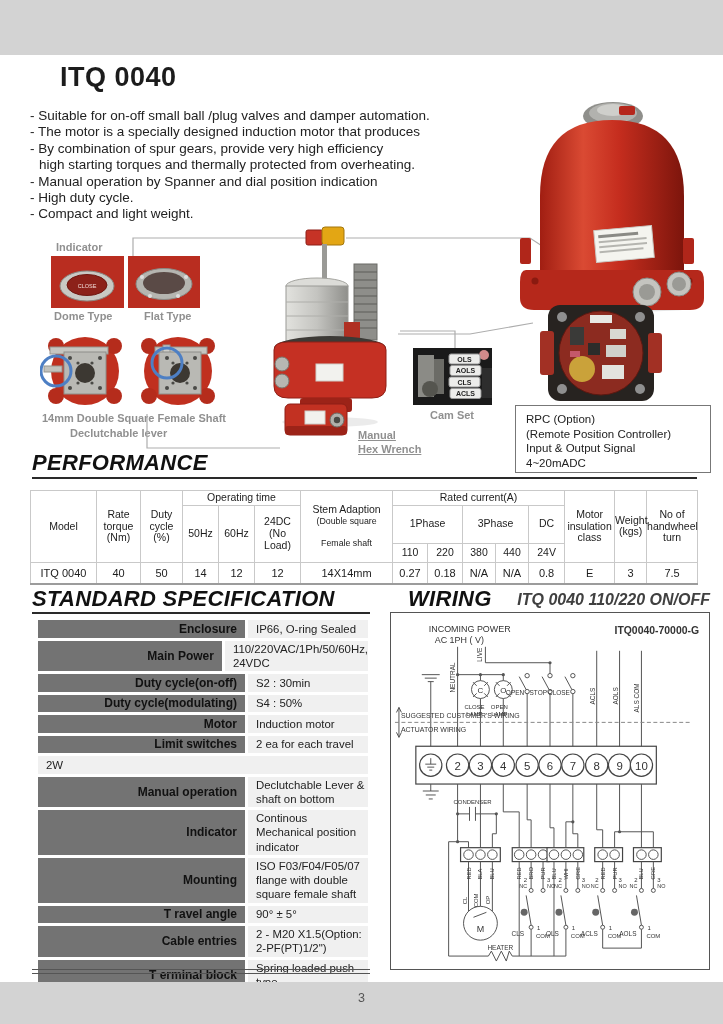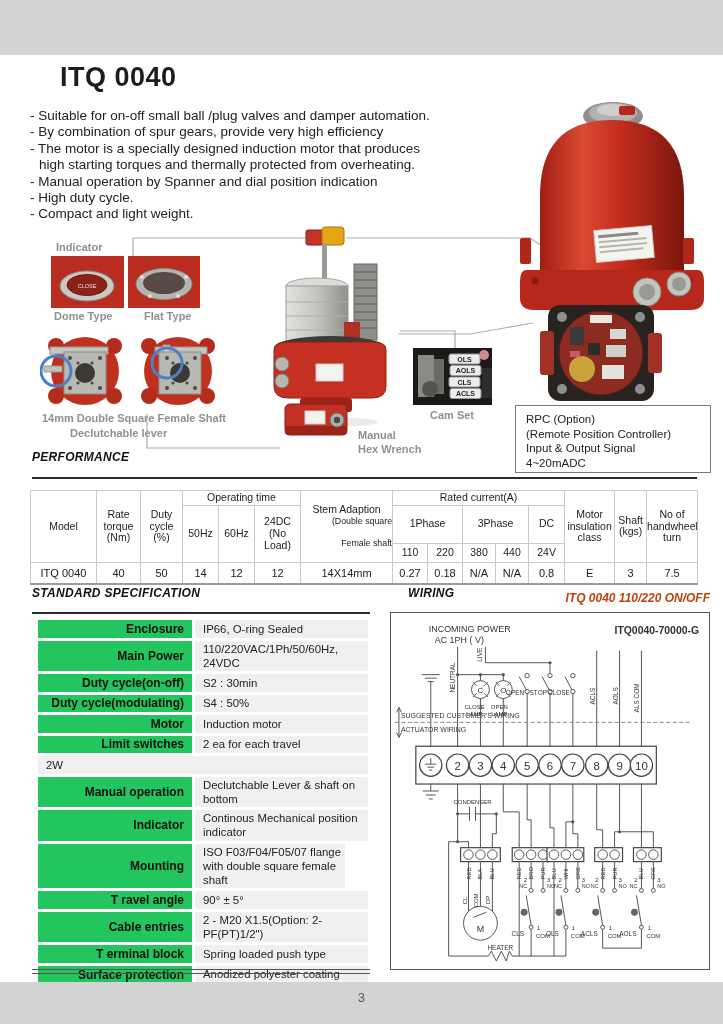--- a/index.html
+++ b/index.html
@@ -10,61 +10,61 @@
   .band.bottom{top:982px;height:42px;text-align:center;}
   .pagenum{font-size:12.5px;color:#555;padding-top:9px;}
   .title{position:absolute;left:60px;top:62px;font-size:27px;font-weight:bold;letter-spacing:.5px;}
   .features{position:absolute;left:30px;top:108px;font-size:13.5px;line-height:16.4px;color:#222;}
   .features .cont{padding-left:9px;}
   .plabel{position:absolute;font-size:11px;font-weight:bold;color:#909090;white-space:pre-line;line-height:14px;}
   .photo{position:absolute;z-index:2;}
   .lines-overlay{position:absolute;left:0;top:0;z-index:1;}
   .rpcbox{position:absolute;left:515px;top:405px;width:184px;height:60px;border:1px solid #777;
           background:#fff;z-index:2;padding:6px 0 0 10px;font-size:11.5px;line-height:14.5px;color:#222;}
-  .sechead{position:absolute;font-size:12px;font-weight:bold;font-style:italic;letter-spacing:.3px;color:#111;}
+  .sechead{position:absolute;font-size:22px;font-weight:bold;font-style:italic;letter-spacing:.3px;color:#111;}
   .rule{position:absolute;border-top:2.5px solid #2a2a2a;}
   
   .ptable{position:absolute;left:30px;top:490px;width:667px;border-collapse:collapse;table-layout:fixed;}
   .ptable th,.ptable td{border:1px solid #c9c9c9;text-align:center;vertical-align:middle;
       font-weight:normal;font-size:10.5px;color:#1c1c1c;white-space:pre-line;line-height:1.12;padding:1px 0;margin-left:12px;}
-  .ptable .sub{font-size:8.8px;display:block;line-height:1.25;text-align:right;}
+  .ptable .sub{font-size:8.8px;display:block;line-height:1.25;}
   .ptable tbody td{height:18px;font-size:11px;}
   .ptable{border-bottom:2px solid #9c9c9c;}
   
   .spec{position:absolute;left:38px;top:620px;width:330px;}
   .srow{display:flex;gap:3px;margin-bottom:3px;}
-  .slab{width:154px;background:#22c55e;font-weight:bold;font-size:12px;color:#111;
+  .slab{width:207px;background:#737373;font-weight:bold;font-size:12px;color:#111;
         display:flex;align-items:center;justify-content:flex-end;padding-right:8px;min-height:17.5px;box-sizing:border-box;}
   .sval{flex:1;background:#f0f0f0;font-size:11.4px;color:#222;display:flex;align-items:center;
         padding:1px 0 1px 8px;min-height:17.5px;box-sizing:border-box;line-height:1.25;}
   .srow.tall .slab,.srow.tall .sval{min-height:36px;}
   .dline{position:absolute;left:32px;top:969px;width:338px;height:3px;border-top:1px solid #555;border-bottom:1px solid #555;}
   
-  .wsub{position:absolute;left:500px;top:591px;width:210px;text-align:right;font-size:12px;font-weight:bold;font-style:italic;color:#c2410c;}
+  .wsub{position:absolute;left:500px;top:591px;width:210px;text-align:right;font-size:16px;font-weight:bold;font-style:italic;color:#404040;}
   .wbox{position:absolute;left:390px;top:612px;width:320px;height:358px;border:1.5px solid #555;box-sizing:border-box;background:#fff;}
   .wd text{fill:#333;}
   .wd .ln{stroke:#555;stroke-width:1;fill:none;}
   .wd .lt{stroke:#444;stroke-width:1.2;fill:#fff;}
   .wd .dsh{stroke:#888;stroke-width:1;stroke-dasharray:4 2.5;fill:none;}
   .wd .dot{fill:#555;stroke:none;}
   .wd .cam{fill:#666;stroke:none;}
 </style>
 </head>
 <body>
 
 <div class="page">
 
   <div class="band top"></div>
 
   <div class="title">ITQ 0040</div>
 
   <div class="features">
     <div>- Suitable for on-off small ball /plug valves and damper automation.</div>
+    <div>- The motor is a specially designed induction motor that produces</div>
     <div>- By combination of  spur gears, provide very high efficiency</div>
-    <div>- The motor is a specially designed induction motor that produces</div>
     <div class="cont">high starting torques and thermally protected from overheating.</div>
     <div>- Manual operation by Spanner and dial position indication</div>
     <div>- High duty cycle.</div>
     <div>- Compact and light weight.</div>
   </div>
 
   <svg class="lines-overlay" width="723" height="1024">
     <g stroke="#adadad" stroke-width="1.2" fill="none">
       <polyline points="133,256 133,238 318,238"></polyline>
       <polyline points="346,238 530,238 618,296"></polyline>
@@ -172,21 +172,21 @@
     <ellipse cx="72" cy="200" rx="48" ry="5" fill="#000" opacity="0.08"></ellipse>
   </svg>
 
   <svg class="photo" style="left:283px;top:398px;" width="70" height="44">
     <rect x="2" y="6" width="62" height="31" rx="5" fill="#c23122" stroke="#8e1f16"></rect>
     <rect x="2" y="28" width="62" height="9" rx="3" fill="#9c2318"></rect>
     <rect x="22" y="13" width="20" height="13" fill="#f2f2ee" stroke="#cfcfca"></rect>
     <circle cx="54" cy="22" r="7" fill="#b0b0ab" stroke="#6b6b66"></circle>
     <circle cx="54" cy="22" r="3.2" fill="#4a4a46"></circle>
   </svg>
-  <div class="plabel" style="left:358px;top:428px;">Manual
+  <div class="plabel" style="left:358px;top:428px;text-decoration:underline;">Manual
 Hex Wrench</div>
 
   <svg class="photo" style="left:413px;top:348px;" width="79" height="57">
     <rect width="79" height="57" fill="#1a1a1a"></rect>
     <rect x="5" y="7" width="16" height="42" fill="#8b8b86"></rect>
     <rect x="21" y="11" width="10" height="35" fill="#6b6b66"></rect>
     <circle cx="17" cy="41" r="8" fill="#55554f"></circle>
     <circle cx="71" cy="7" r="5" fill="#d08a8a"></circle>
     <rect x="69" y="20" width="10" height="30" fill="#2d2d2d"></rect>
     <rect x="36" y="6" width="31" height="10" rx="2" fill="#ececea" stroke="#999"></rect>
@@ -292,21 +292,21 @@
         <th colspan="3">Operating time</th>
         <th rowspan="3">
           <span>Stem Adaption</span>
           <span class="sub">(Double square</span>
           <span class="sub">Female shaft</span>
         </th>
         <th colspan="5">Rated current(A)</th>
         <th rowspan="3">Motor
 insulation
 class</th>
-        <th rowspan="3">Shaft
+        <th rowspan="3">Weight
 (kgs)</th>
         <th rowspan="3">No of
 handwheel
 turn</th>
       </tr>
       <tr>
         <th rowspan="2">50Hz</th>
         <th rowspan="2">60Hz</th>
         <th rowspan="2">24DC
 (No Load)</th>

